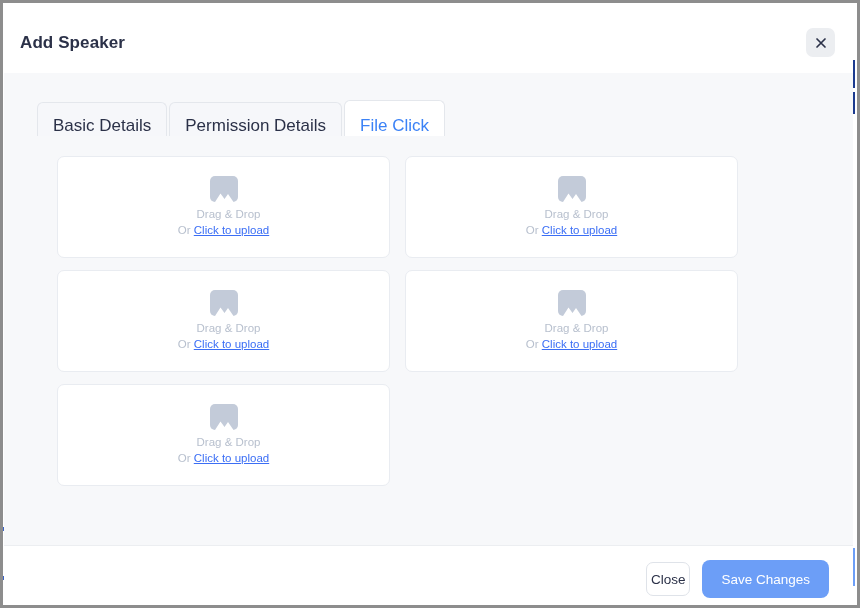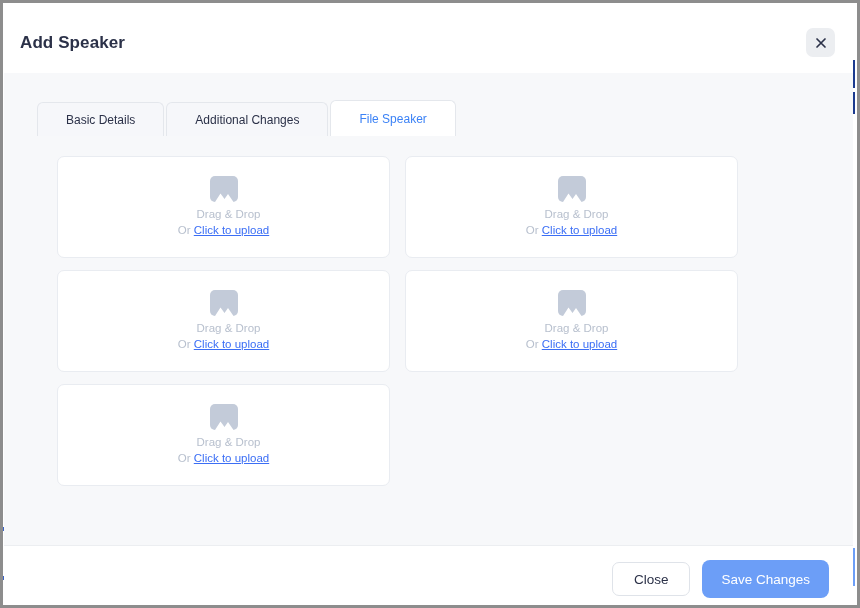--- a/index.html
+++ b/index.html
@@ -142,23 +142,23 @@
   .tabs {
     display: flex;
     align-items: flex-end;
     padding-left: 33px;
     height: 36px;
   }
   .tab {
     height: 34px;
     box-sizing: border-box;
     display: flex;
-    align-items: center;
-    padding: 0 28px;
-    font-size: 12px;
+    align-items: flex-end;
+    padding: 0 15px;
+    font-size: 17px;
     color: #2b3148;
     background: #f6f7fa;
     border: 1px solid #e4e7ec;
     border-bottom: none;
     border-radius: 6px 6px 0 0;
     margin-right: 2px;
     cursor: pointer;
     white-space: nowrap;
   }
   .tab.active {
@@ -234,21 +234,21 @@
   }
   .btn {
     font-size: 13.5px;
     border-radius: 7px;
     cursor: pointer;
     box-sizing: border-box;
     font-family: "Liberation Sans", sans-serif;
   }
   .btn-close {
     height: 34px;
-    padding: 0 21px;
+    padding: 0 4px;
     background: #ffffff;
     color: #2b3148;
     border: 1px solid #dfe3e9;
   }
   .btn-save {
     height: 38px;
     padding: 12px 19px;
     background: #6c9ef7;
     color: #ffffff;
     border: none;
@@ -280,24 +280,24 @@
     </button>
   </div>
 
   <div class="modal-body">
 
     <div class="tabs">
       <div class="tab">
         <span>Basic Details</span>
       </div>
       <div class="tab">
-        <span>Additional Changes</span>
+        <span>Permission Details</span>
       </div>
       <div class="tab active">
-        <span>File Speaker</span>
+        <span>File Click</span>
       </div>
     </div>
 
     <div class="upload-grid">
 
       <div class="upload-card">
         <div class="upload-icon">
           <svg width="28" height="16" viewBox="0 0 28 16">
             <path d="M5 16 L10.5 7.5 L14.5 13 L18 8 L23.5 16 Z" fill="#ffffff"></path>
           </svg>

